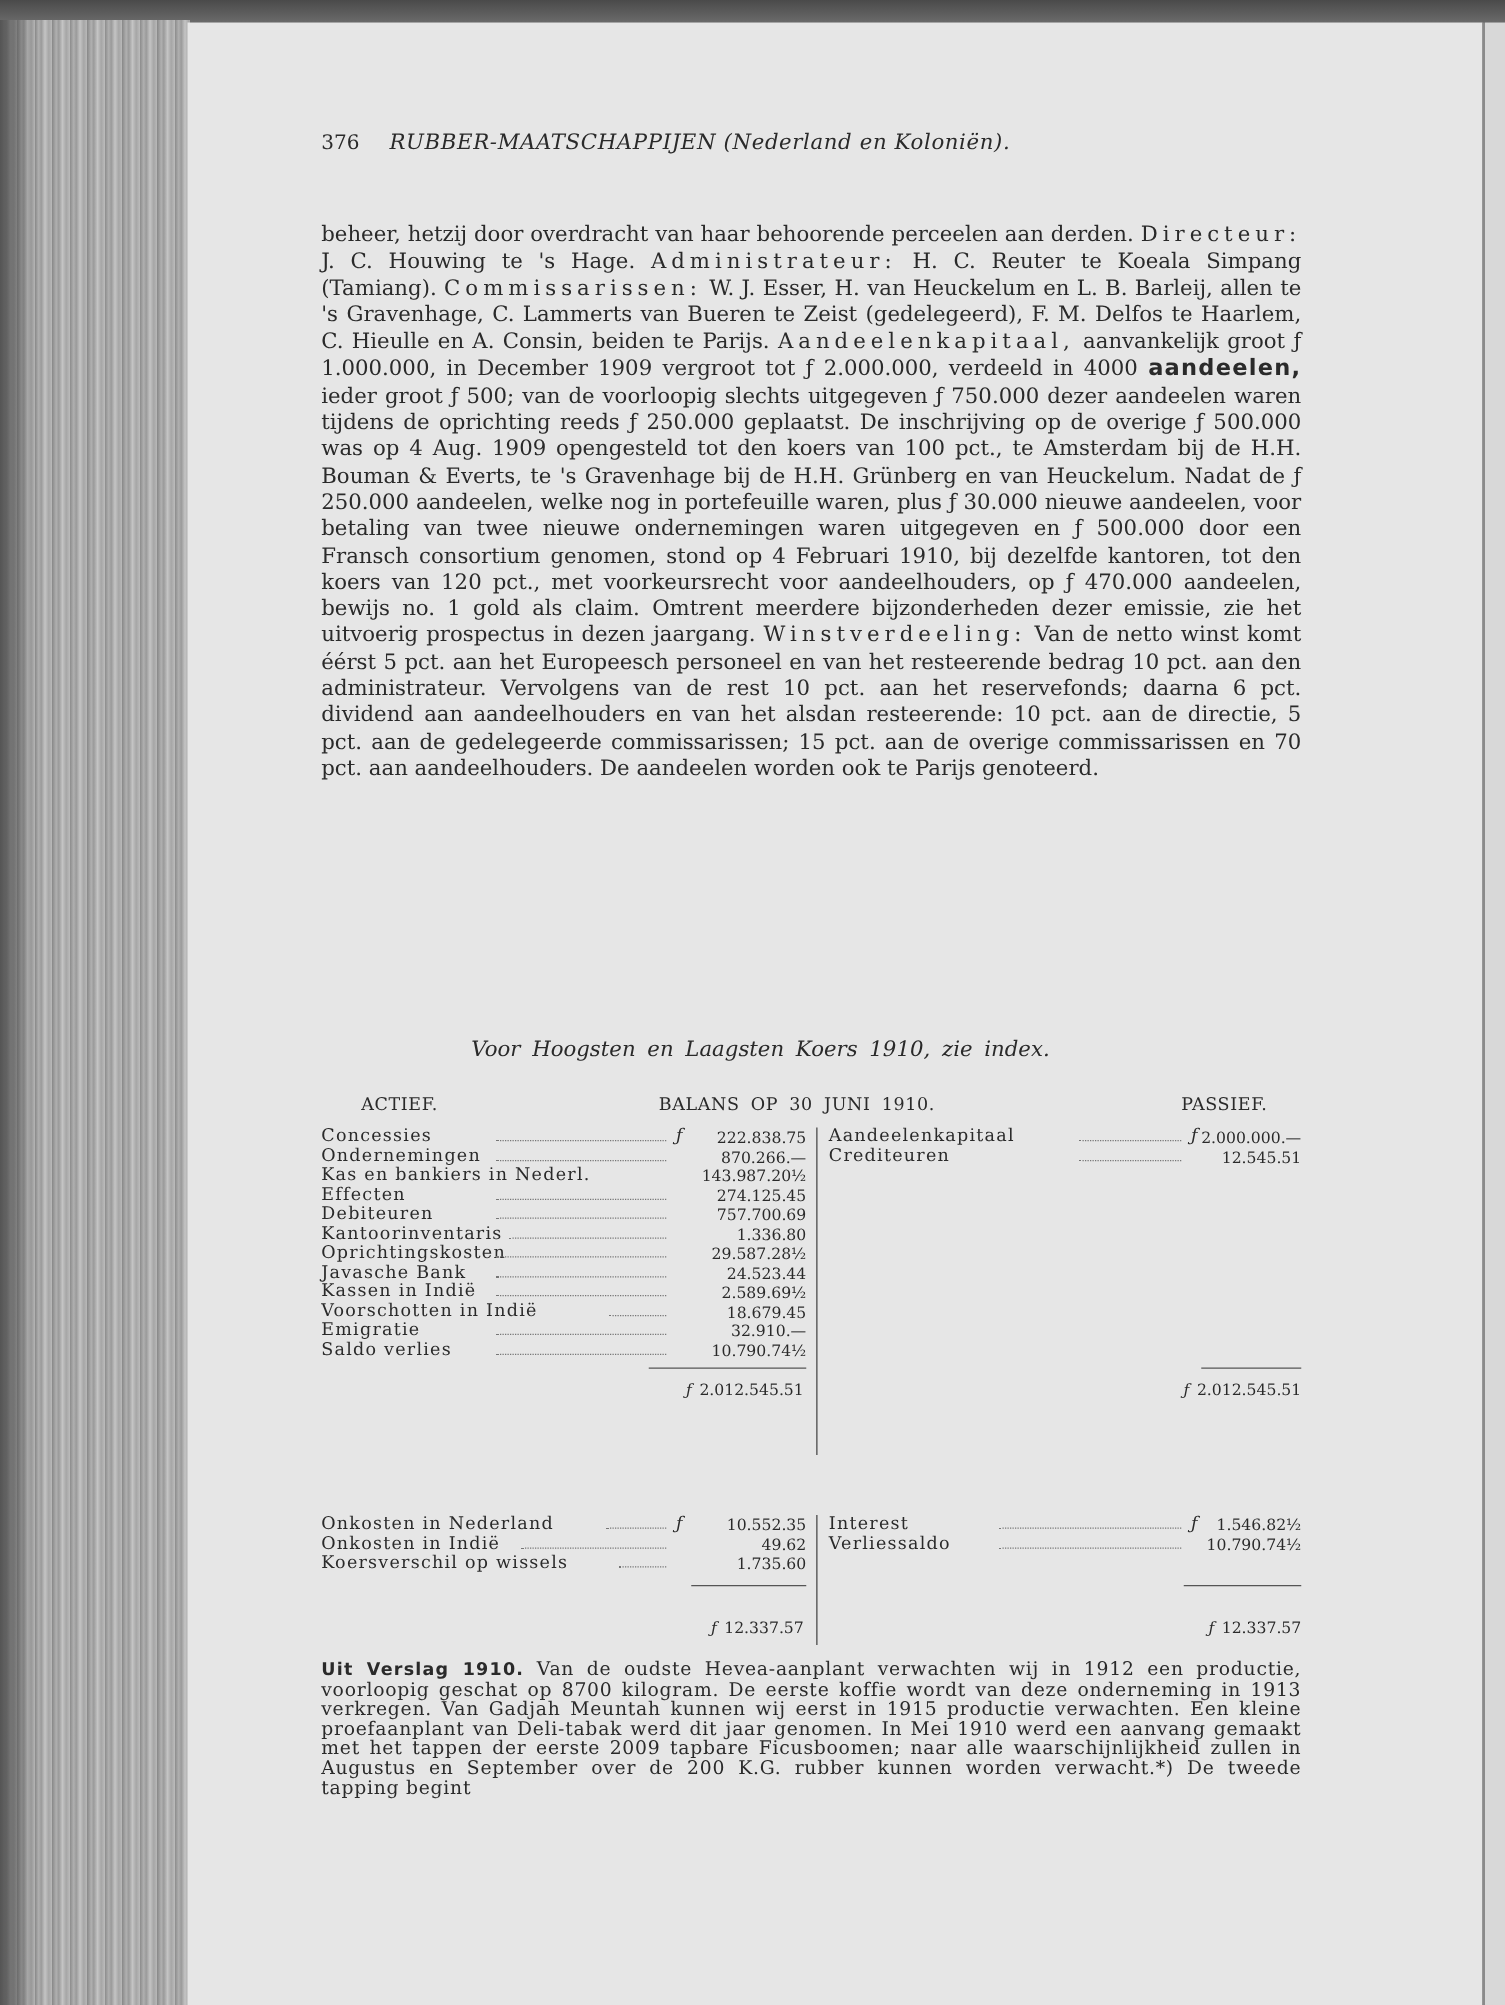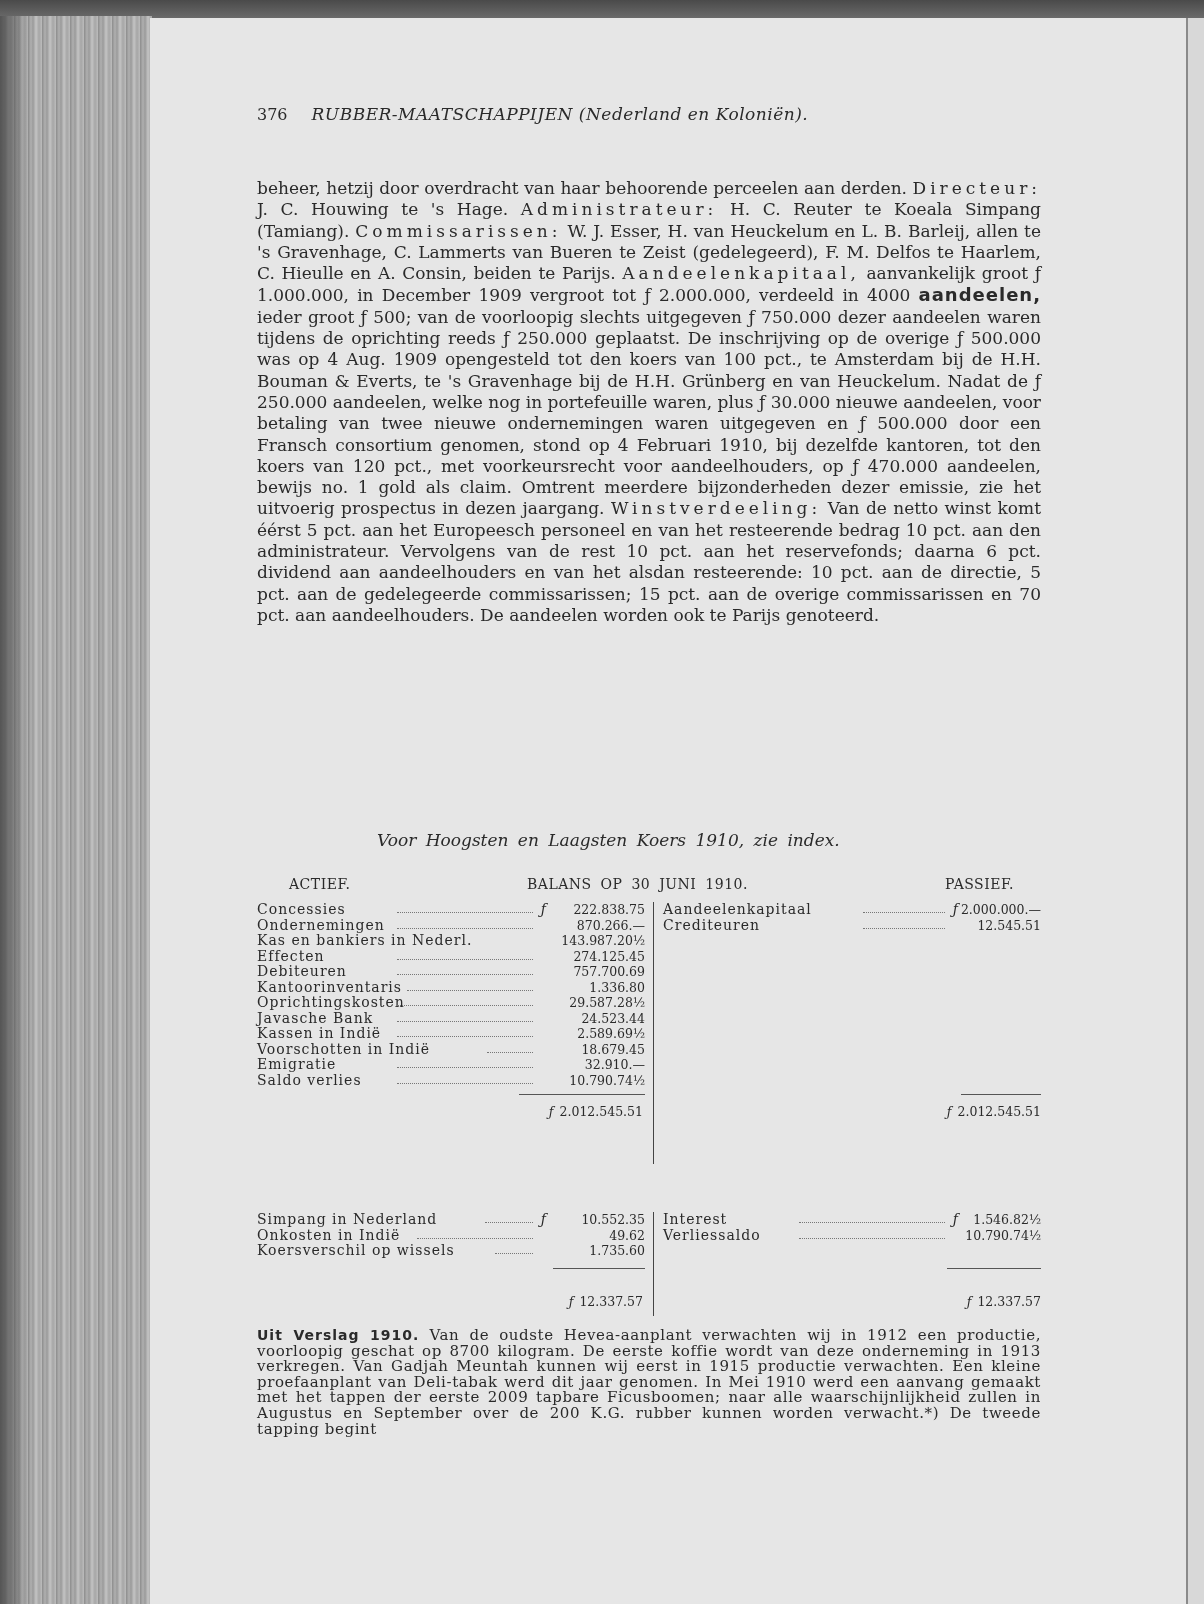--- a/index.html
+++ b/index.html
@@ -142,21 +142,21 @@
       </div>
     <div class="hline" style="left:262px;top:218px;width:126px;"></div>
     <div class="hline" style="left:704px;top:218px;width:80px;"></div>
     <div class="total" style="right:398px;top:228px;"><i>ƒ</i><span>2.012.545.51</span></div>
     <div class="total" style="right:0;top:228px;"><i>ƒ</i><span>2.012.545.51</span></div>
   </div>
 
   <div class="tbl" style="top:1086px;height:130px;">
     <div class="col" id="debet-col" style="left:0;top:26px;width:388px;">
         <div class="row">
-          <span class="lab">Simpang in Nederland</span>
+          <span class="lab">Onkosten in Nederland</span>
           <span class="dots" style="left: 228px; right: 112px;"></span>
           <span class="fl" style="right: 98px;">ƒ</span>
           <span class="amt">10.552.35</span>
         </div>
         <div class="row">
           <span class="lab">Onkosten in Indië</span>
           <span class="dots" style="left: 160px; right: 112px;"></span>
           <span class="amt">49.62</span>
         </div>
         <div class="row">

